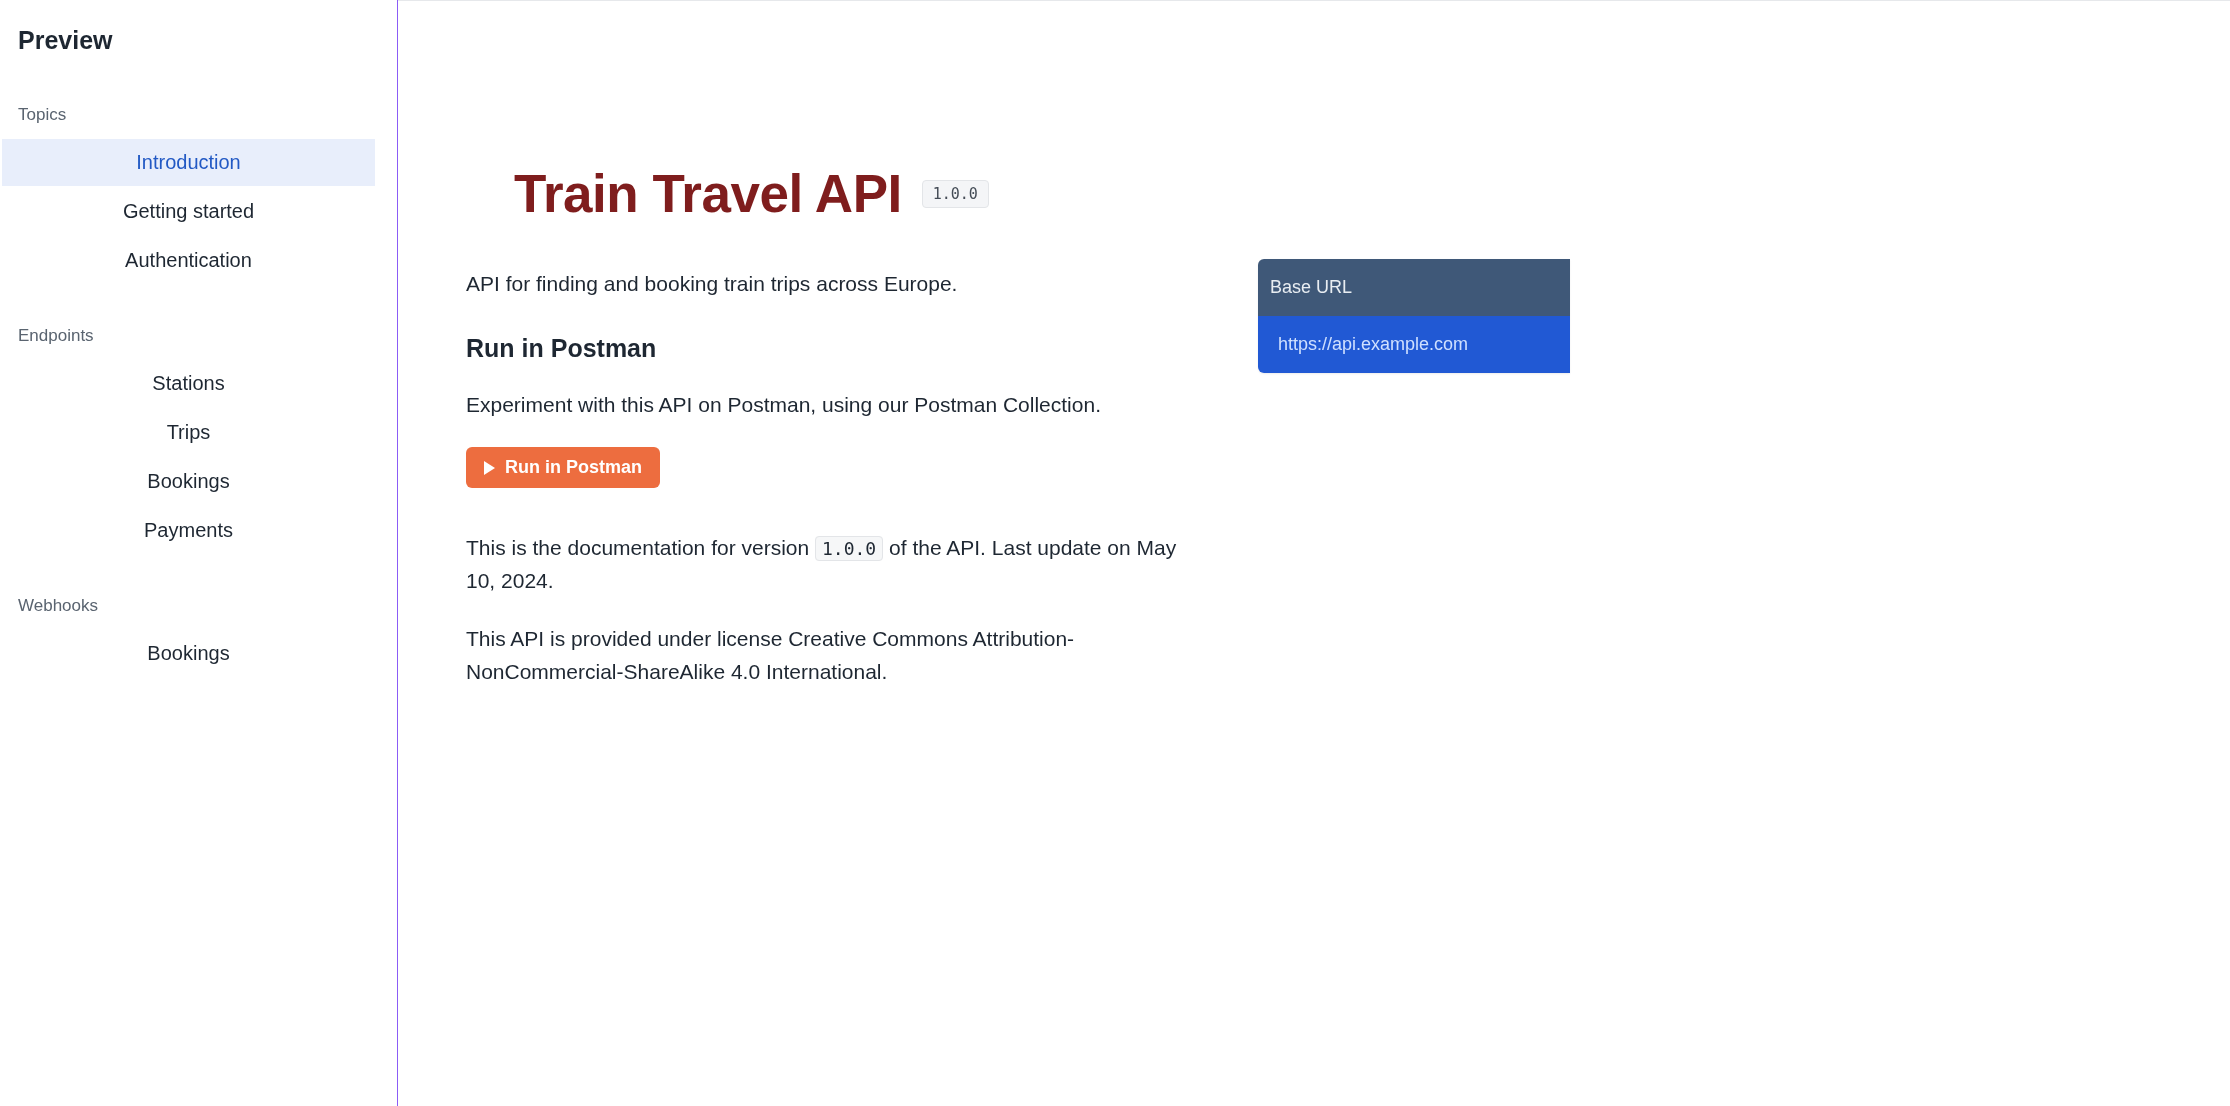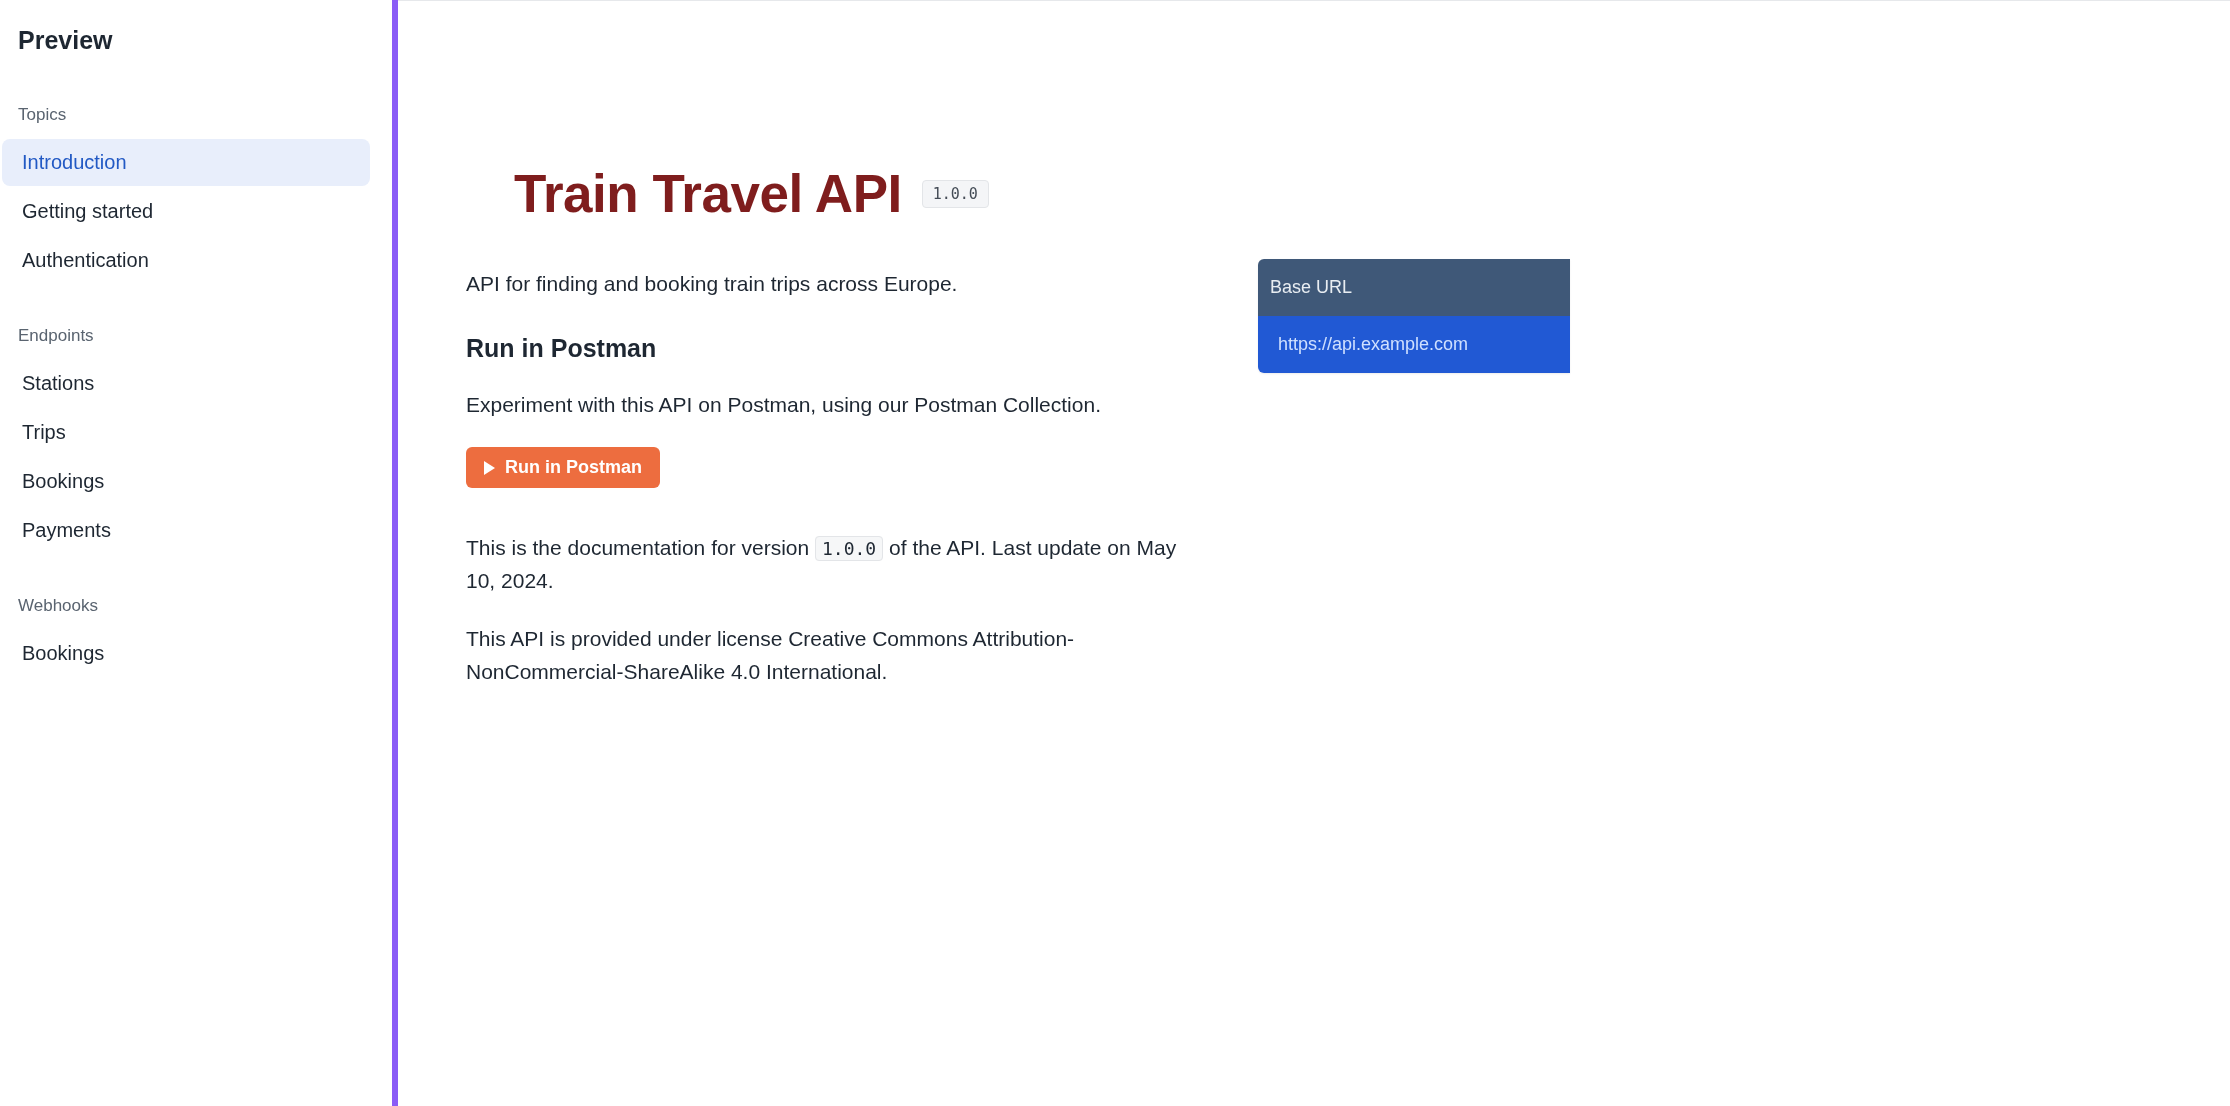--- a/index.html
+++ b/index.html
@@ -6,21 +6,21 @@
   html, body {
     height: 100%;
     font-family: -apple-system, BlinkMacSystemFont, "Segoe UI", Helvetica, Arial, sans-serif;
     color: #1e2732;
     background: #fff;
   }
   .app { display: flex; height: 100vh; }
   .sidebar {
     width: 398px;
     flex-shrink: 0;
-    border-right: 6px solid #8b5cf6;
+    border-right: 1px solid #8b5cf6;
     padding: 22px 0 20px 0;
     overflow-y: auto;
   }
   .sidebar-title {
     font-size: 25px;
     font-weight: 600;
     padding: 4px 18px 40px 18px;
     color: #1e2732;
   }
   .nav-section { padding: 0 0 30px 0; }
@@ -28,23 +28,24 @@
     font-size: 17px;
     color: #5a6470;
     padding: 10px 18px 12px 18px;
     font-weight: 500;
   }
   .nav-item {
     display: block;
     font-size: 20px;
     padding: 12px 20px;
     margin: 2px 22px 2px 2px;
-    border-radius: 8px;
+    border-radius: 0;
     cursor: pointer;
     color: #1e2732;
+    text-align: center;
   }
   .nav-item.active {
     background: #e8eefb;
     color: #2259c4;
   }
 
   .main {
     flex: 1;
     overflow-y: auto;
     padding-top: 74px;

